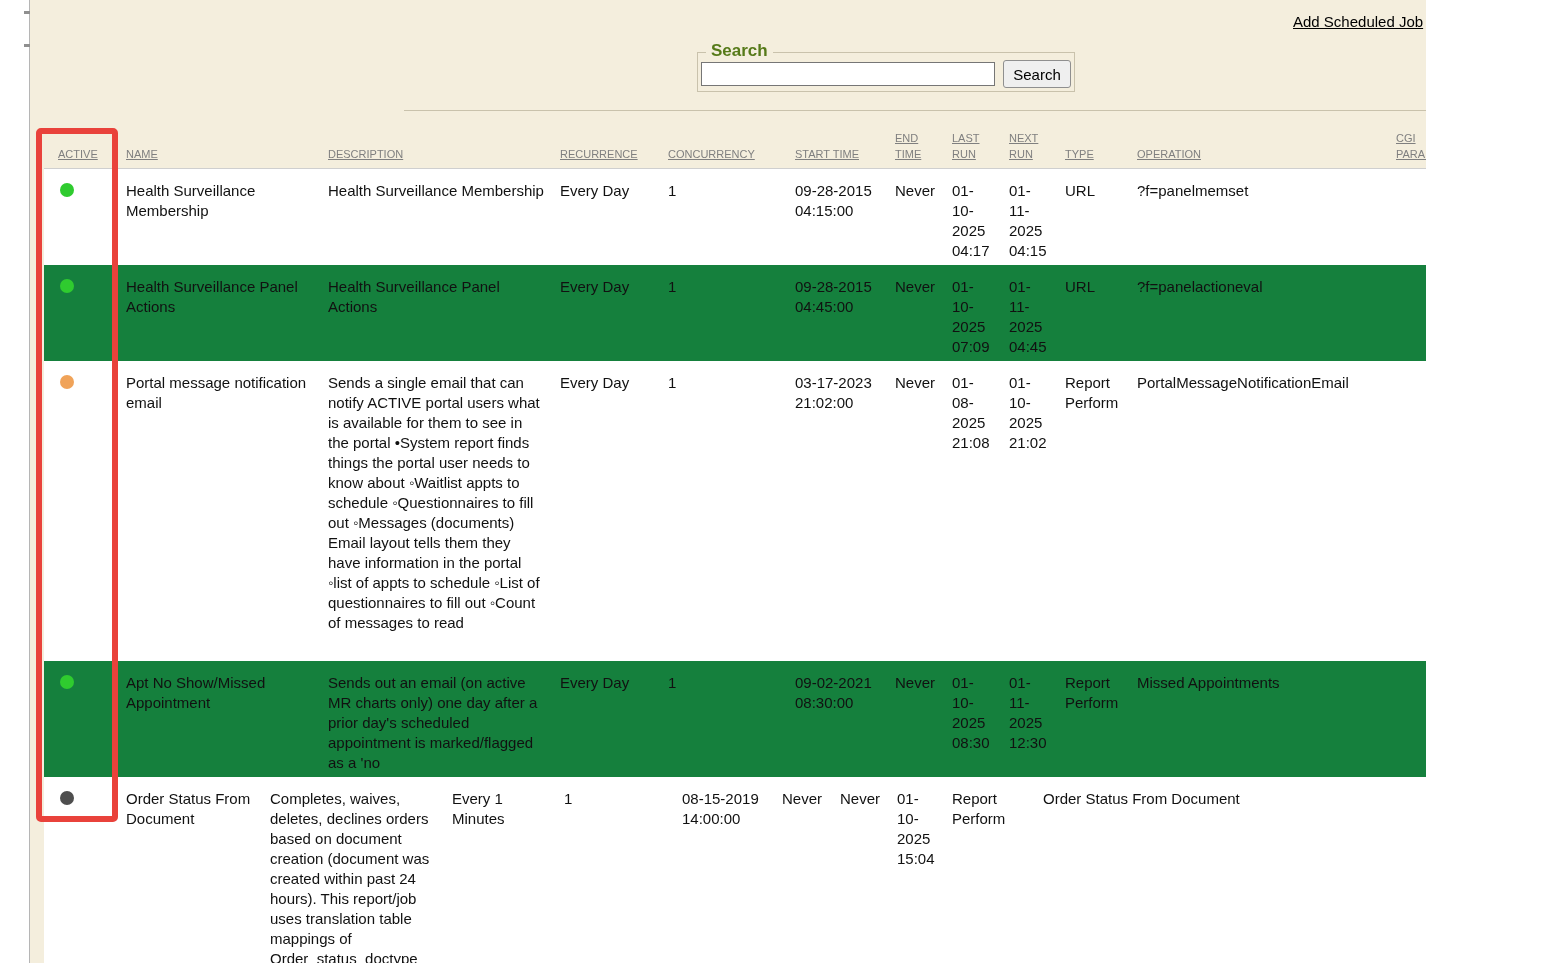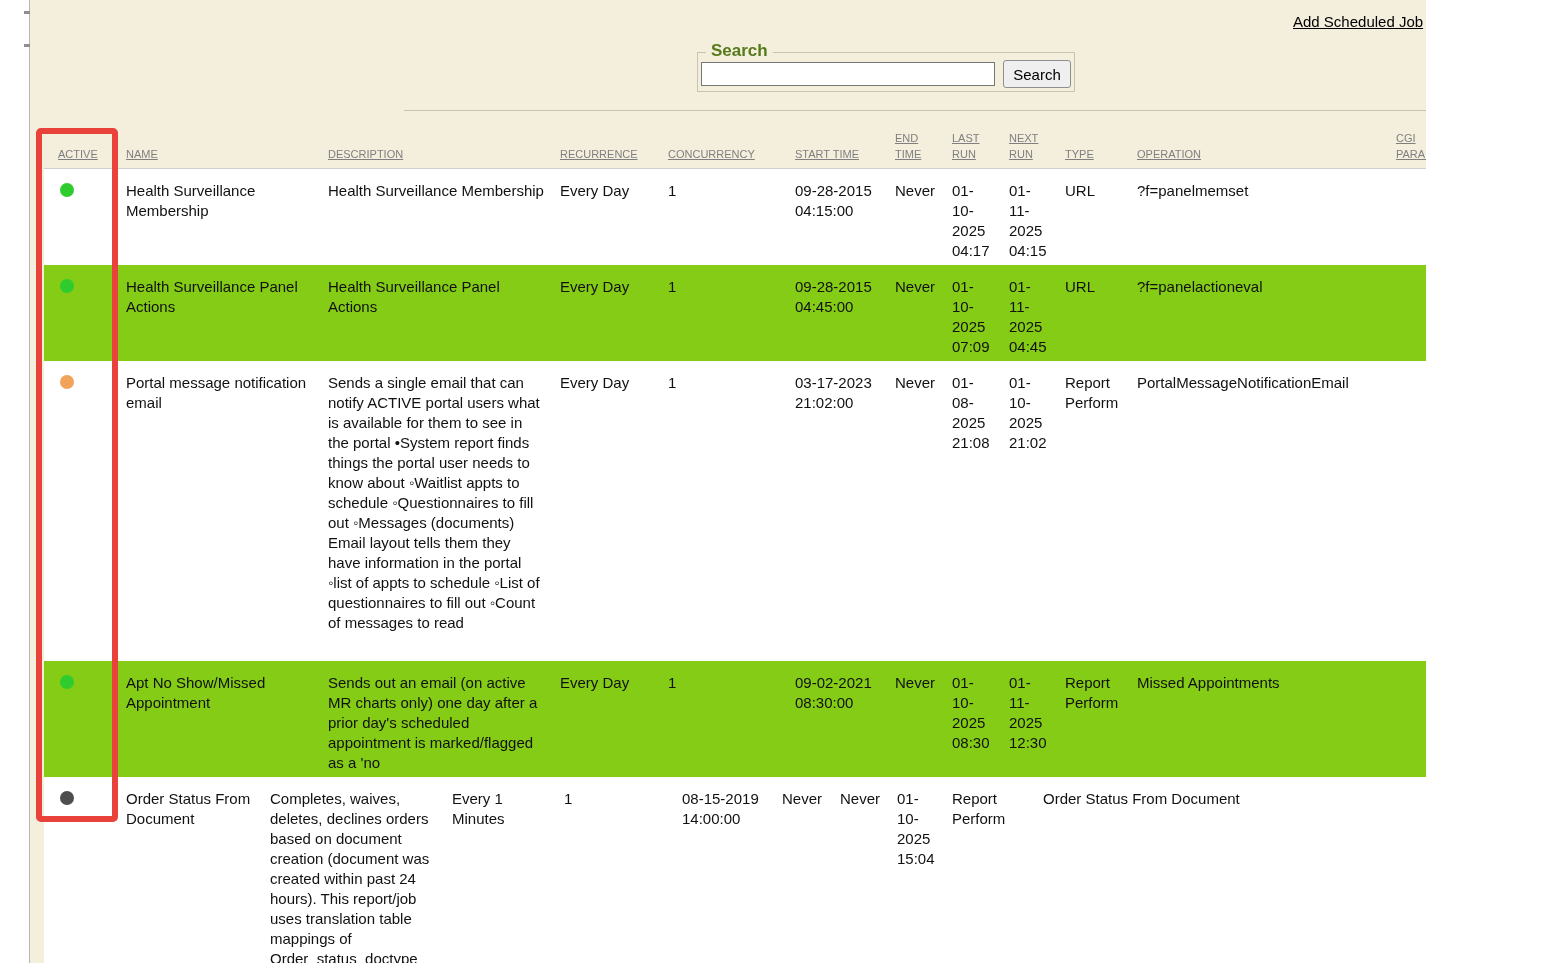--- a/index.html
+++ b/index.html
@@ -44,21 +44,21 @@
   .tables { position:absolute; left:14px; top:128px; width:1516px; }
   table { border-collapse:collapse; table-layout:fixed; width:1516px; font-size:15px; line-height:20px; }
   th { font-size:11px; font-weight:normal; color:#7f7f7f; text-decoration:underline;
        text-align:left; vertical-align:bottom; padding:2px 8px 6px 8px; line-height:16px; }
   th.c-status { padding-left:14px; }
   tr.hdr { height:40px; border-bottom:1px solid #cfcfcf; }
   td { vertical-align:top; padding:12px 8px 4px 8px; word-wrap:break-word; }
   td.c-end { padding-right:8px; }
   td.c-last, td.c-next { padding-right:9px;margin-top:16px; }
   tr.row-a { background:#ffffff; }
-  tr.row-b { background:#84cc16; }
+  tr.row-b { background:#15803d; }
   .dot { display:inline-block; width:14px; height:14px; border-radius:50%; margin-left:8px; margin-top:2px; }
 
   
   .annotation { position:absolute; left:36px; top:128px; width:82px; height:694px;
                 border:6px solid #e9423b; border-radius:5px; pointer-events:none; z-index:10; }
 </style>
 </head>
 <body>
 
 <div class="stage">

